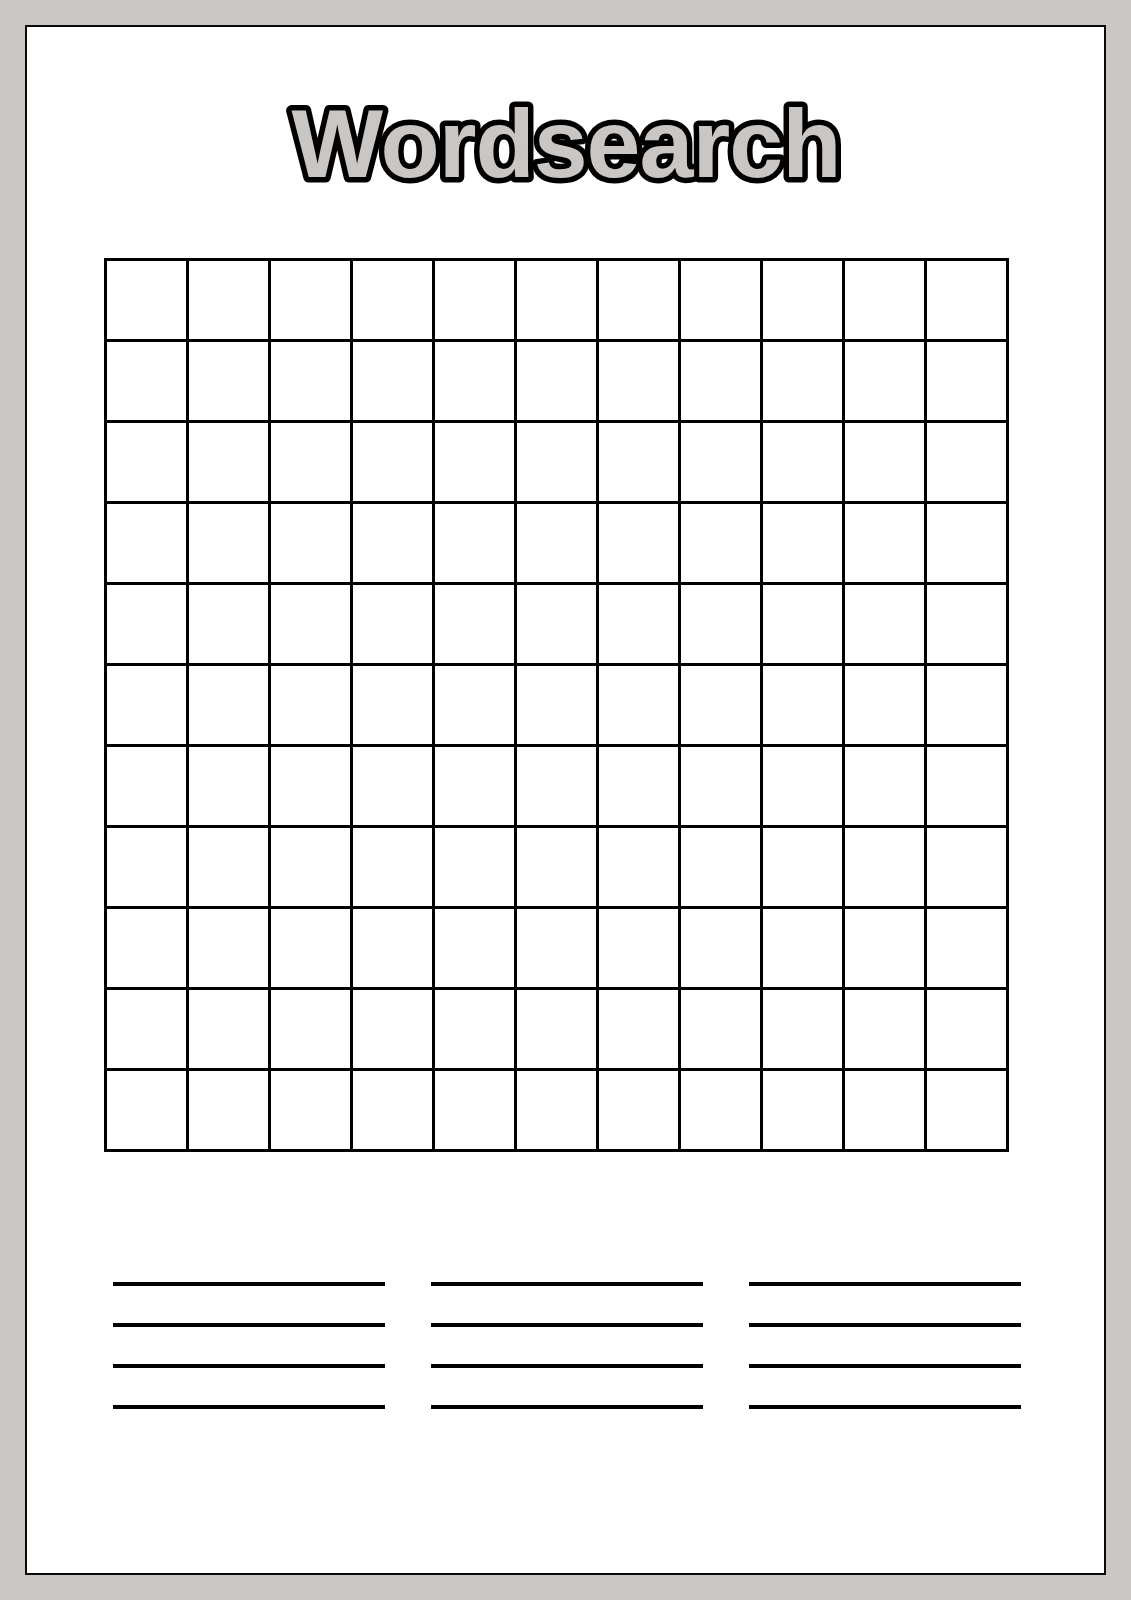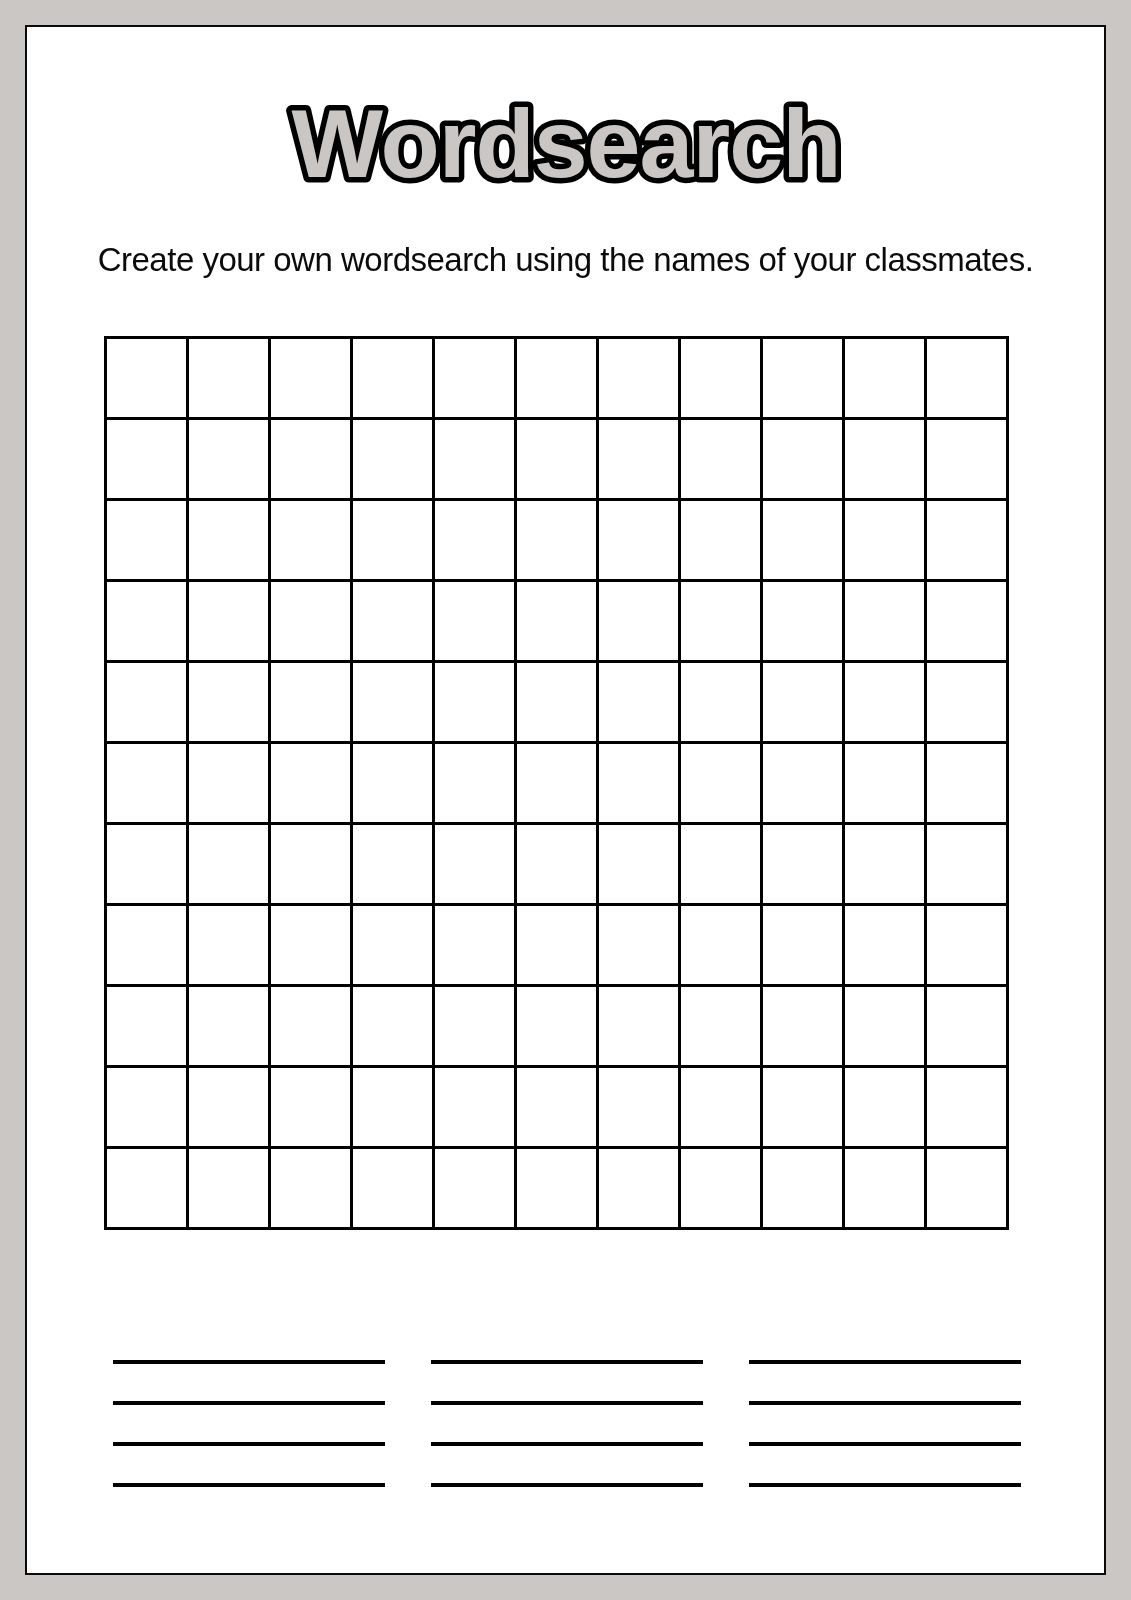--- a/index.html
+++ b/index.html
@@ -71,21 +71,20 @@
 </head>
 <body>
 
 <div class="canvas" style="background: rgb(202, 199, 196);">
   <div class="paper" style="background: rgb(255, 255, 255); border-color: rgb(10, 10, 10);">
 
     <svg class="title-svg" width="700" height="115" viewBox="0 0 700 115">
       <text x="350" y="90" text-anchor="middle" class="title-text" fill="#c9c6c3">Wordsearch</text>
     </svg>
 
-    <p class="instruction">Create your own wordsearch using the names of your classmates.</p>
 
     <div class="ws-grid" id="ws-grid" style="grid-template-columns: repeat(11, 79px); grid-auto-rows: 78px; background: rgb(0, 0, 0); border-color: rgb(0, 0, 0);">
         <div class="ws-cell" style="background: rgb(255, 255, 255);"></div>
         <div class="ws-cell" style="background: rgb(255, 255, 255);"></div>
         <div class="ws-cell" style="background: rgb(255, 255, 255);"></div>
         <div class="ws-cell" style="background: rgb(255, 255, 255);"></div>
         <div class="ws-cell" style="background: rgb(255, 255, 255);"></div>
         <div class="ws-cell" style="background: rgb(255, 255, 255);"></div>
         <div class="ws-cell" style="background: rgb(255, 255, 255);"></div>
         <div class="ws-cell" style="background: rgb(255, 255, 255);"></div>

